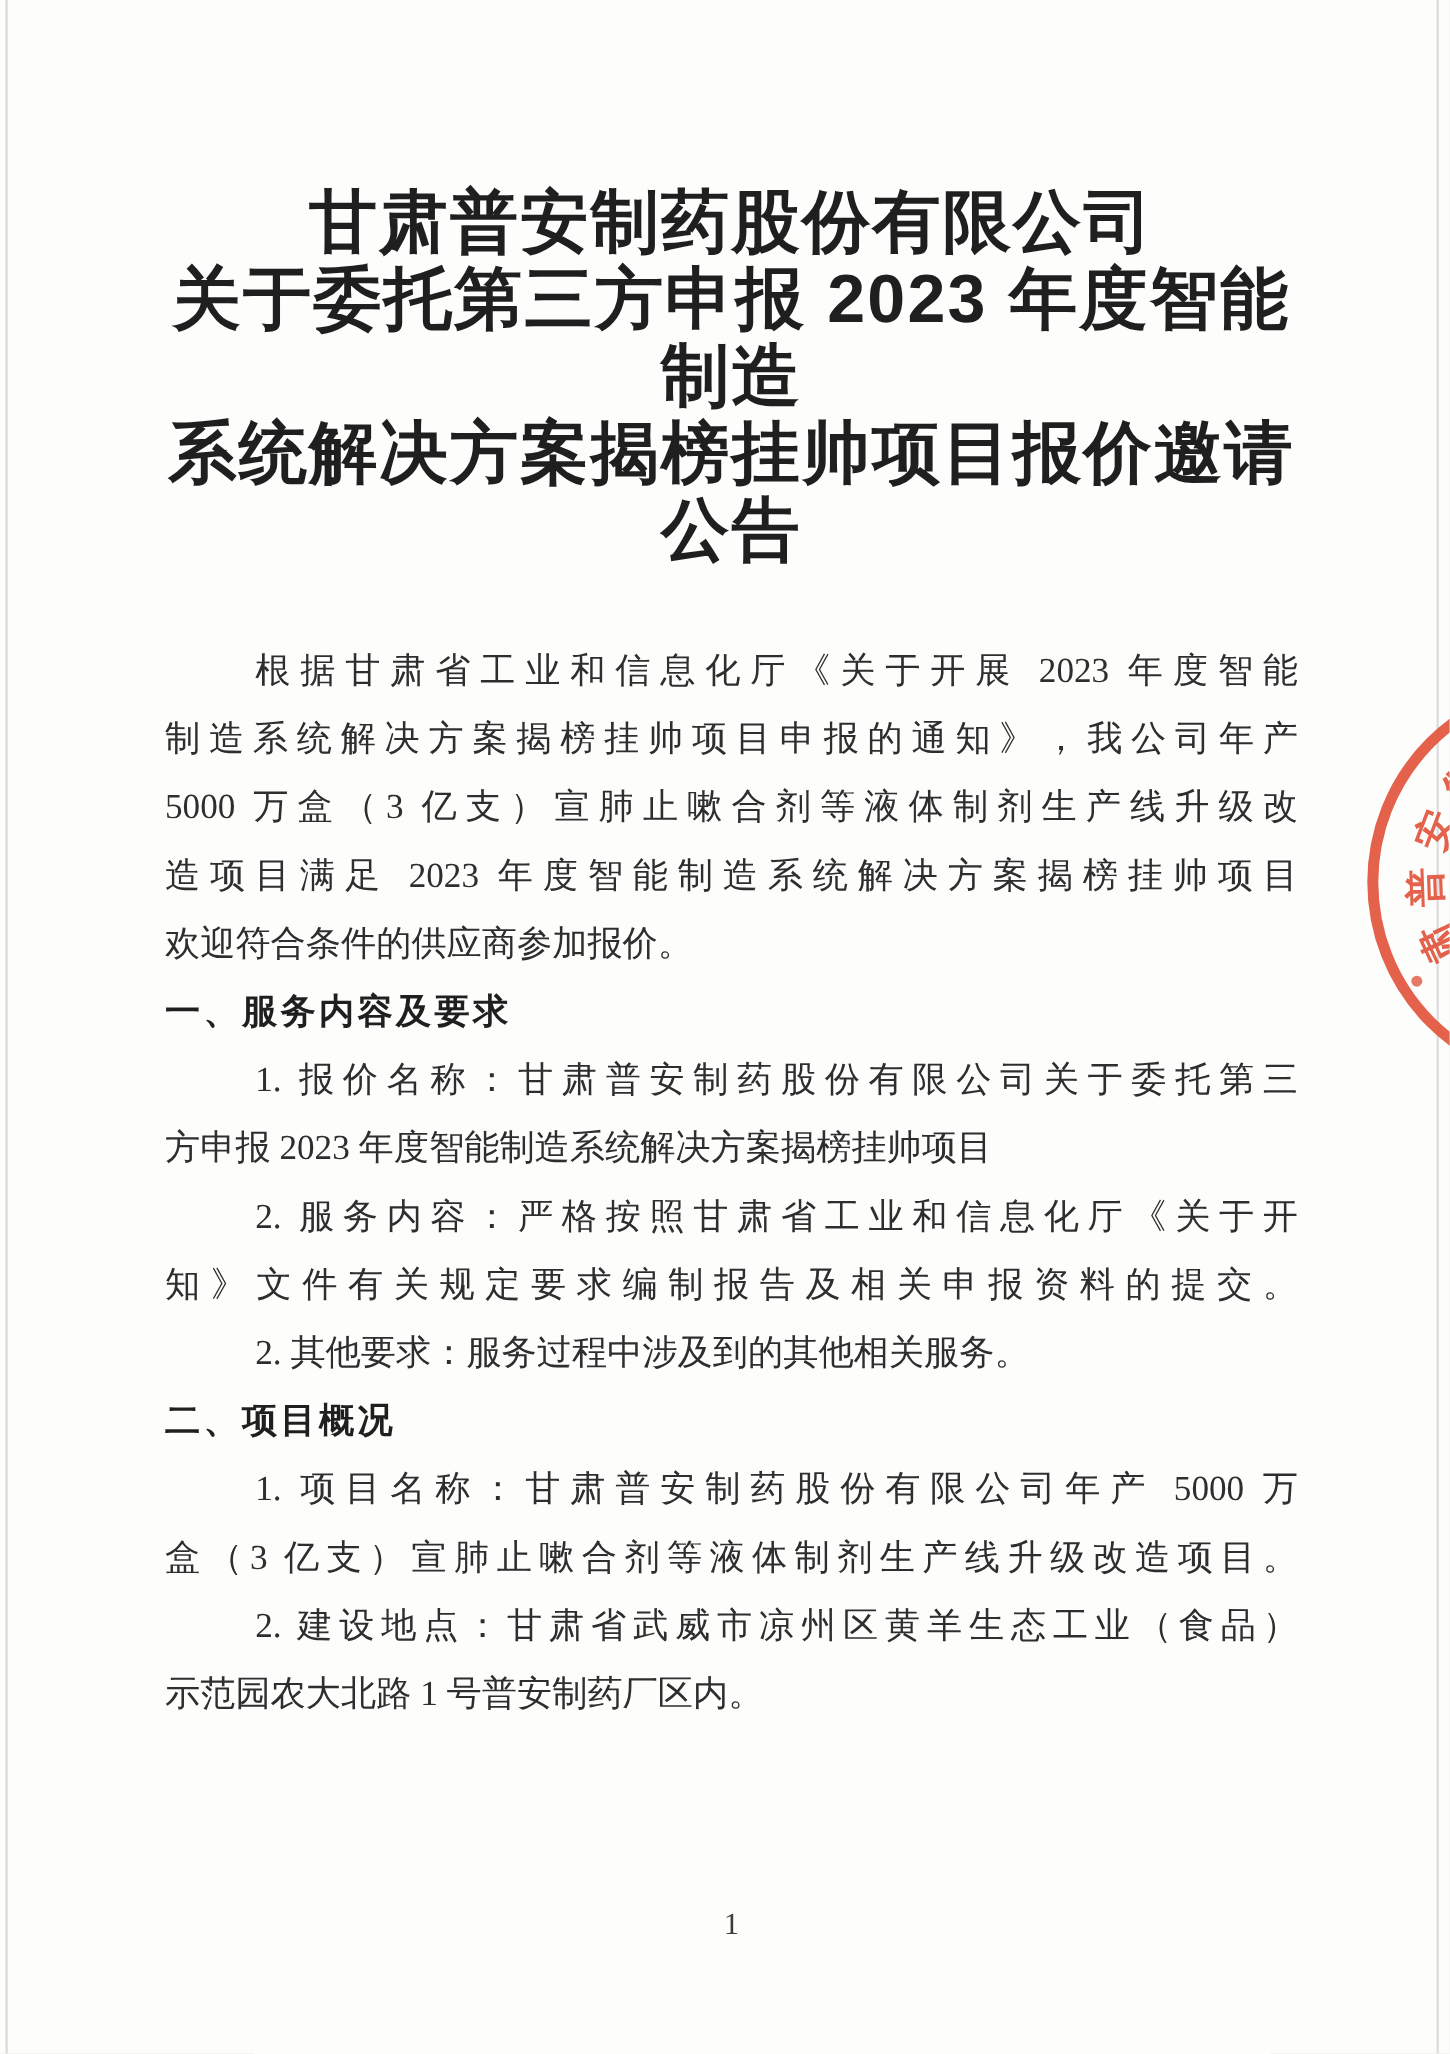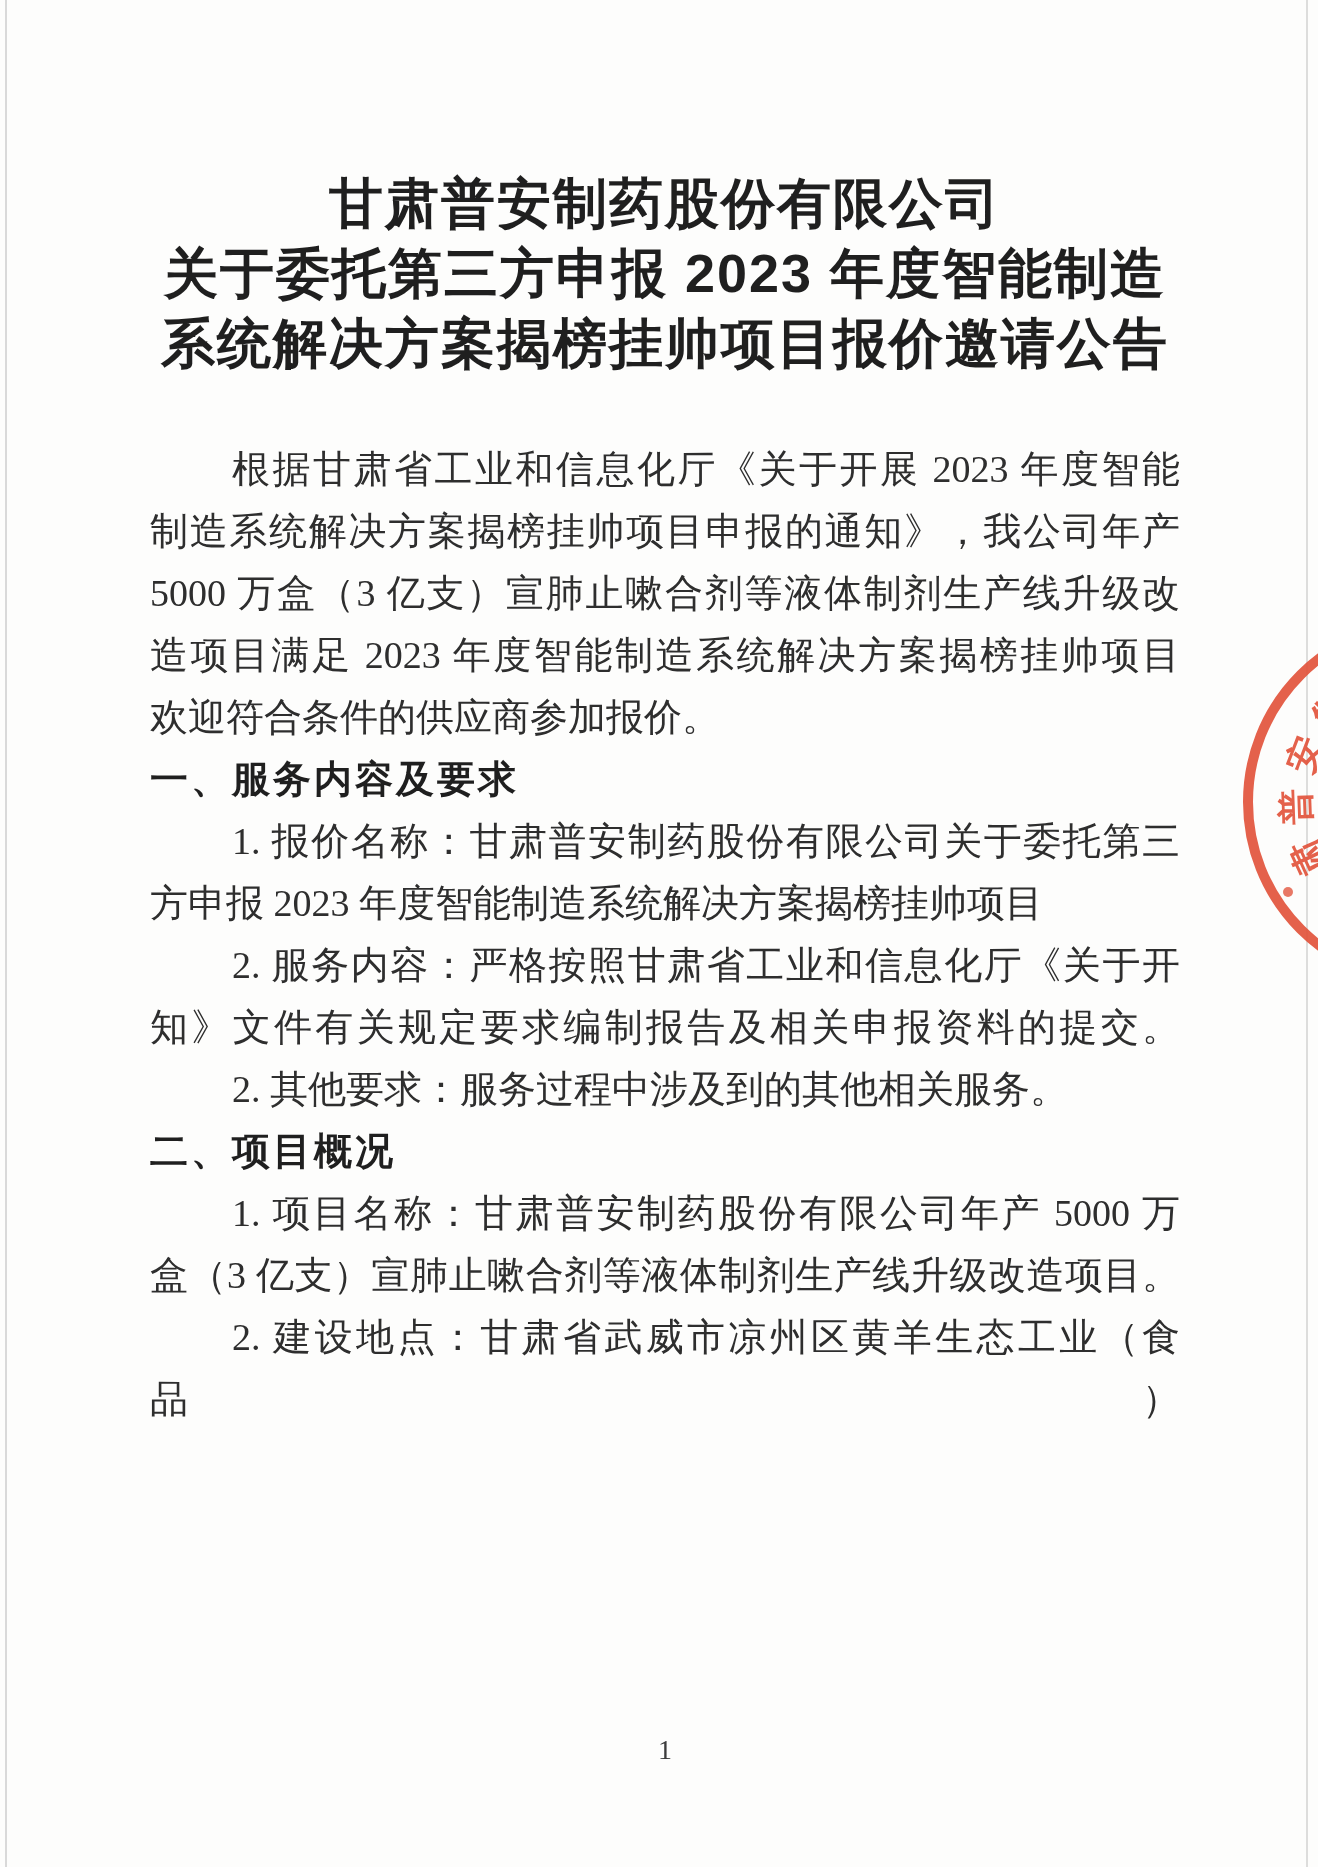--- a/index.html
+++ b/index.html
@@ -11,26 +11,26 @@
     overflow:hidden;
     font-family:"Liberation Serif", serif;
   }
   .edge-line{position:absolute;top:0;height:100%;width:2px;}
   .edge-left{left:5px;background:#c6c6c6;opacity:.65;}
   .edge-right{left:1306px;background:#cfcfcf;opacity:.7;}
   .content{
     position:absolute;left:150px;top:168px;width:1030px;
   }
   .line{
-    font-size:38px;line-height:62px;color:#2e2e2e;
+    font-size:32px;line-height:62px;color:#2e2e2e;
     font-family:"Liberation Serif", serif;
   }
   .line.title{
     font-family:"Liberation Sans", sans-serif;
-    font-weight:700;font-size:54px;line-height:70px;
+    font-weight:700;font-size:62px;line-height:70px;
     text-align:center;color:#1f1f1f;letter-spacing:2px;
   }
   .line.heading{
     font-family:"Liberation Sans", sans-serif;
     font-weight:700;color:#1f1f1f;letter-spacing:3px;
   }
   .line.indent{text-indent:82px;}
   .line.gap{margin-top:60px;}
   .line.fill{
     text-align:justify;text-align-last:justify;
@@ -80,20 +80,21 @@
       <div class="line heading">一、服务内容及要求</div>
       <div class="line body indent fill">1. 报价名称：甘肃普安制药股份有限公司关于委托第三</div>
       <div class="line body">方申报 2023 年度智能制造系统解决方案揭榜挂帅项目</div>
       <div class="line body indent fill">2. 服务内容：严格按照甘肃省工业和信息化厅《关于开</div>
       <div class="line body fill">知》文件有关规定要求编制报告及相关申报资料的提交。</div>
       <div class="line body indent">2. 其他要求：服务过程中涉及到的其他相关服务。</div>
       <div class="line heading">二、项目概况</div>
       <div class="line body indent fill">1. 项目名称：甘肃普安制药股份有限公司年产 5000 万</div>
       <div class="line body fill">盒（3 亿支）宣肺止嗽合剂等液体制剂生产线升级改造项目。</div>
       <div class="line body indent fill">2. 建设地点：甘肃省武威市凉州区黄羊生态工业（食品）</div>
+      <div class="line body">示范园农大北路 1 号普安制药厂区内。</div>
     </div>
 
   <div class="stamp">
     <div class="stamp-ring" style="border-color: rgb(226, 84, 60);"></div>
     <div class="stamp-dot" style="background: rgb(226, 84, 60);"></div>
   <span class="stamp-char" style="transform: rotate(-138deg) translate(0px, -132px); color: rgb(226, 84, 60);">甘</span>
       <span class="stamp-char" style="transform: rotate(-115deg) translate(0px, -132px); color: rgb(226, 84, 60);">肃</span>
       <span class="stamp-char" style="transform: rotate(-92deg) translate(0px, -132px); color: rgb(226, 84, 60);">普</span>
       <span class="stamp-char" style="transform: rotate(-69deg) translate(0px, -132px); color: rgb(226, 84, 60);">安</span>
       <span class="stamp-char" style="transform: rotate(-46deg) translate(0px, -132px); color: rgb(226, 84, 60);">制</span>

